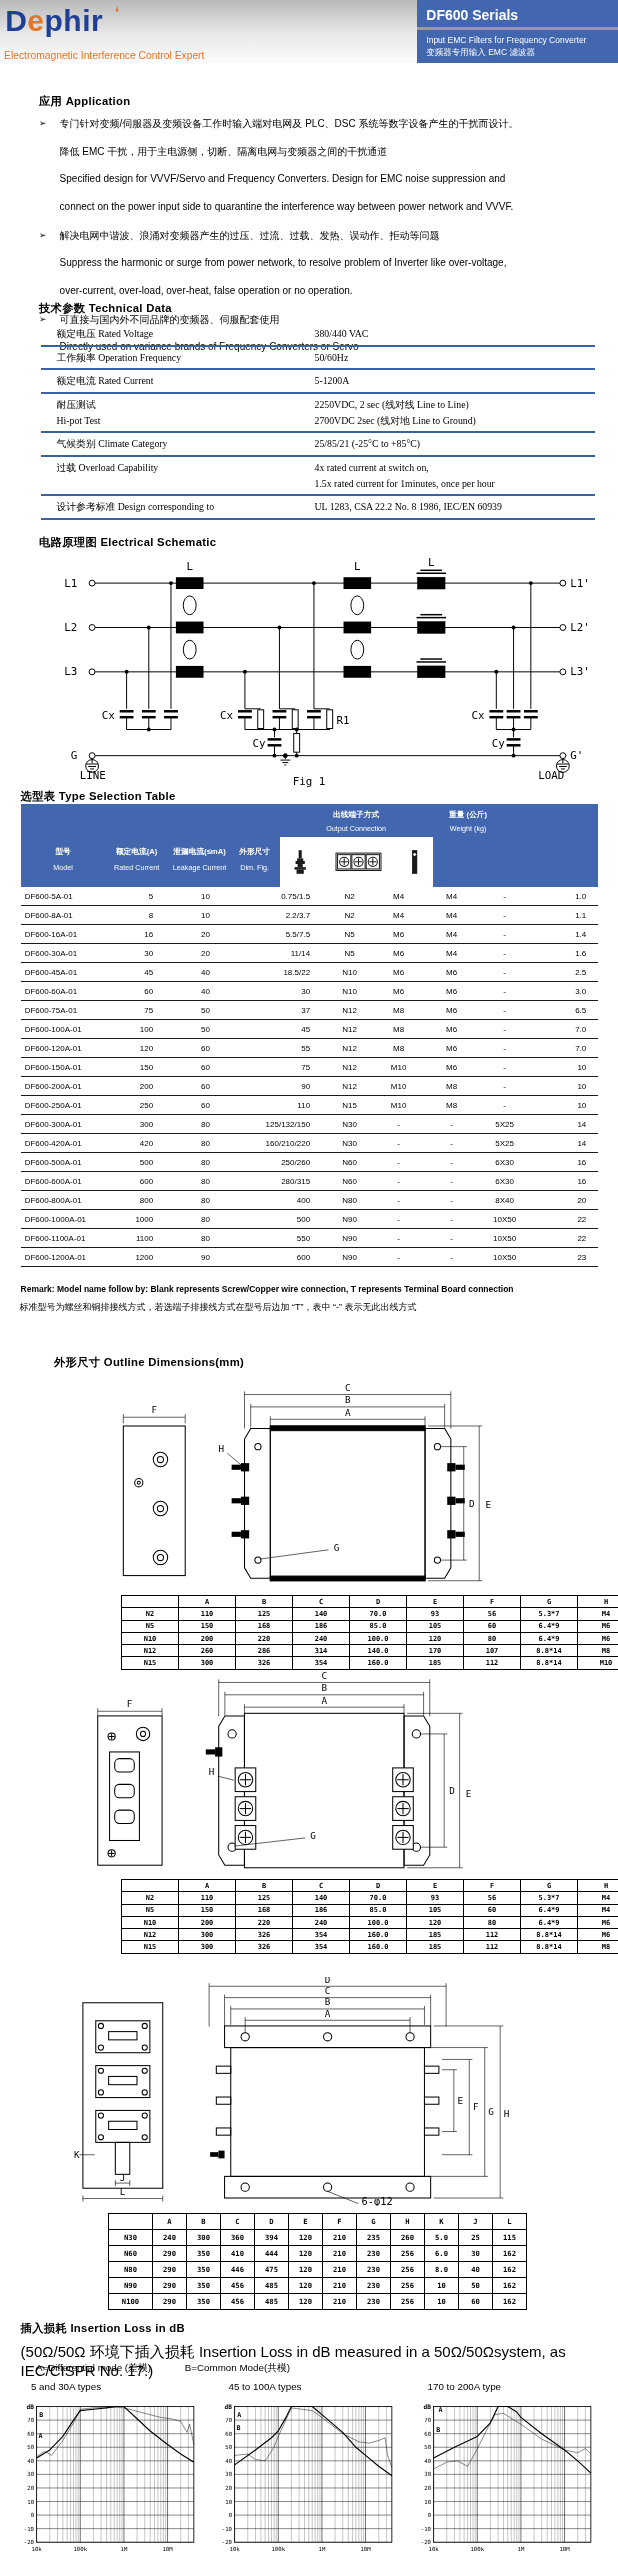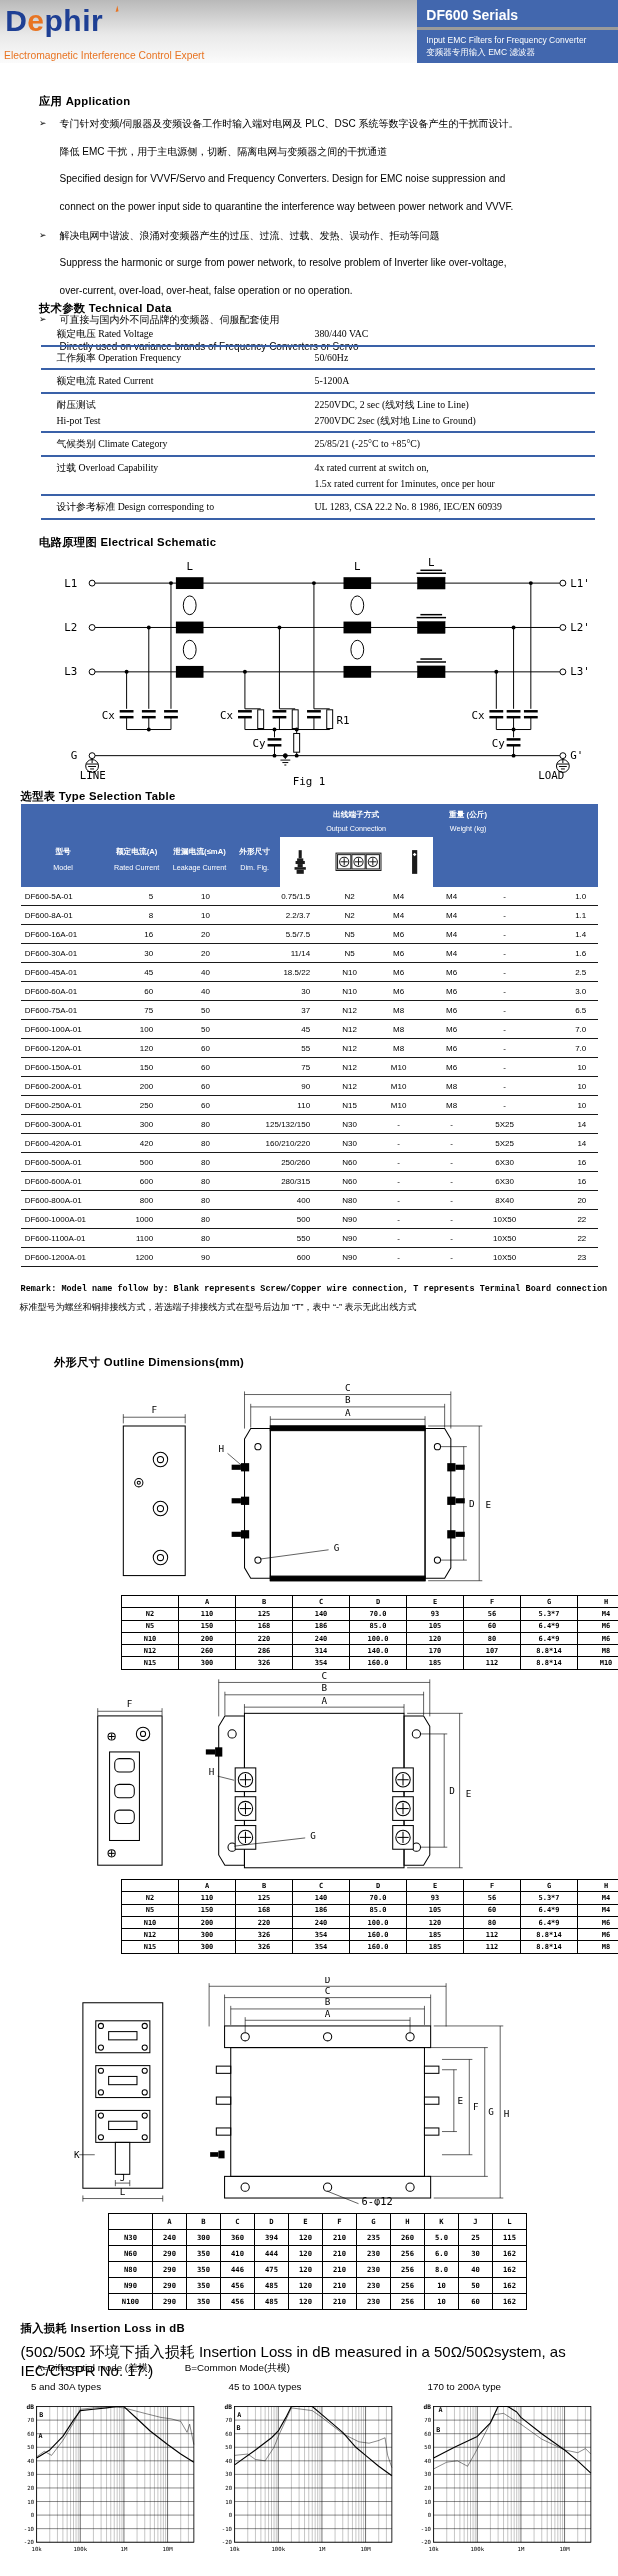--- a/index.html
+++ b/index.html
@@ -638,21 +638,21 @@
         <td class="c2">90</td>
         <td class="c3">600</td>
         <td class="c4">N90</td>
         <td class="c5">-</td>
         <td class="c6">-</td>
         <td class="c7">10X50</td>
         <td class="c8">23</td>
       </tr>
       </tbody>
   </table>
-  <div class="abs" style="left:20.6px;top:1284px;font-size:8.5px;font-weight:bold;font-family:Liberation Mono, monospace;">Remark: Model name follow by: Blank represents Screw/Copper wire connection, T represents Terminal Board connection</div>
+  <div class="abs" style="left:20.6px;top:1284px;font-size:8.5px;font-weight:bold;">Remark: Model name follow by: Blank represents Screw/Copper wire connection, T represents Terminal Board connection</div>
   <div class="abs" style="left:19.6px;top:1301px;font-size:9px;">标准型号为螺丝和铜排接线方式，若选端子排接线方式在型号后边加 “T”，表中 “-” 表示无此出线方式</div>
 
   <div class="abs sec-title" style="left:54px;top:1355px;">外形尺寸  Outline Dimensions(mm)</div>
 
   <svg class="abs draw" style="left:113px;top:1377px;" width="392" viewBox="0 0 760 405">
     <g stroke="#000" stroke-width="2" fill="none">
       <rect x="20" y="95" width="120" height="290"></rect>
       <circle cx="92" cy="160" r="14"></circle>
         <circle cx="92" cy="160" r="6"></circle>
       <circle cx="92" cy="255" r="14"></circle>

